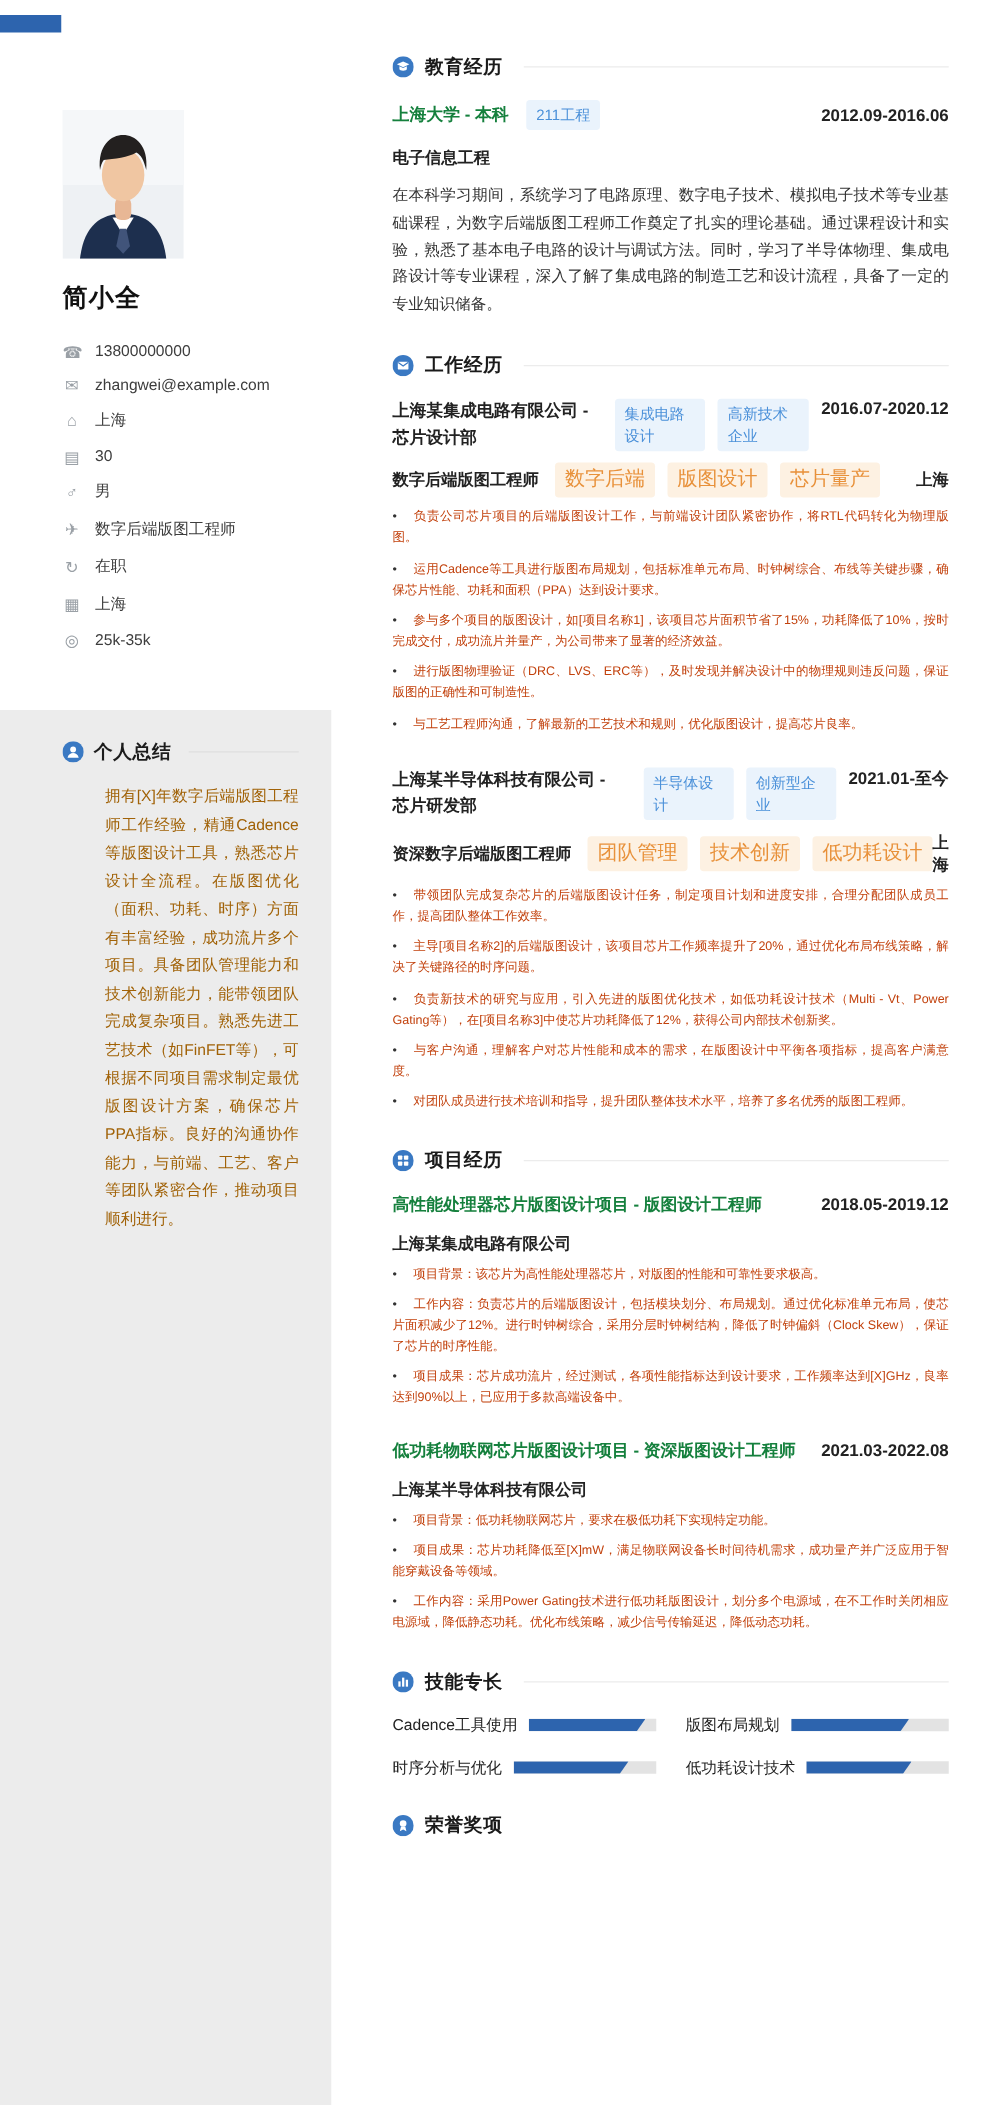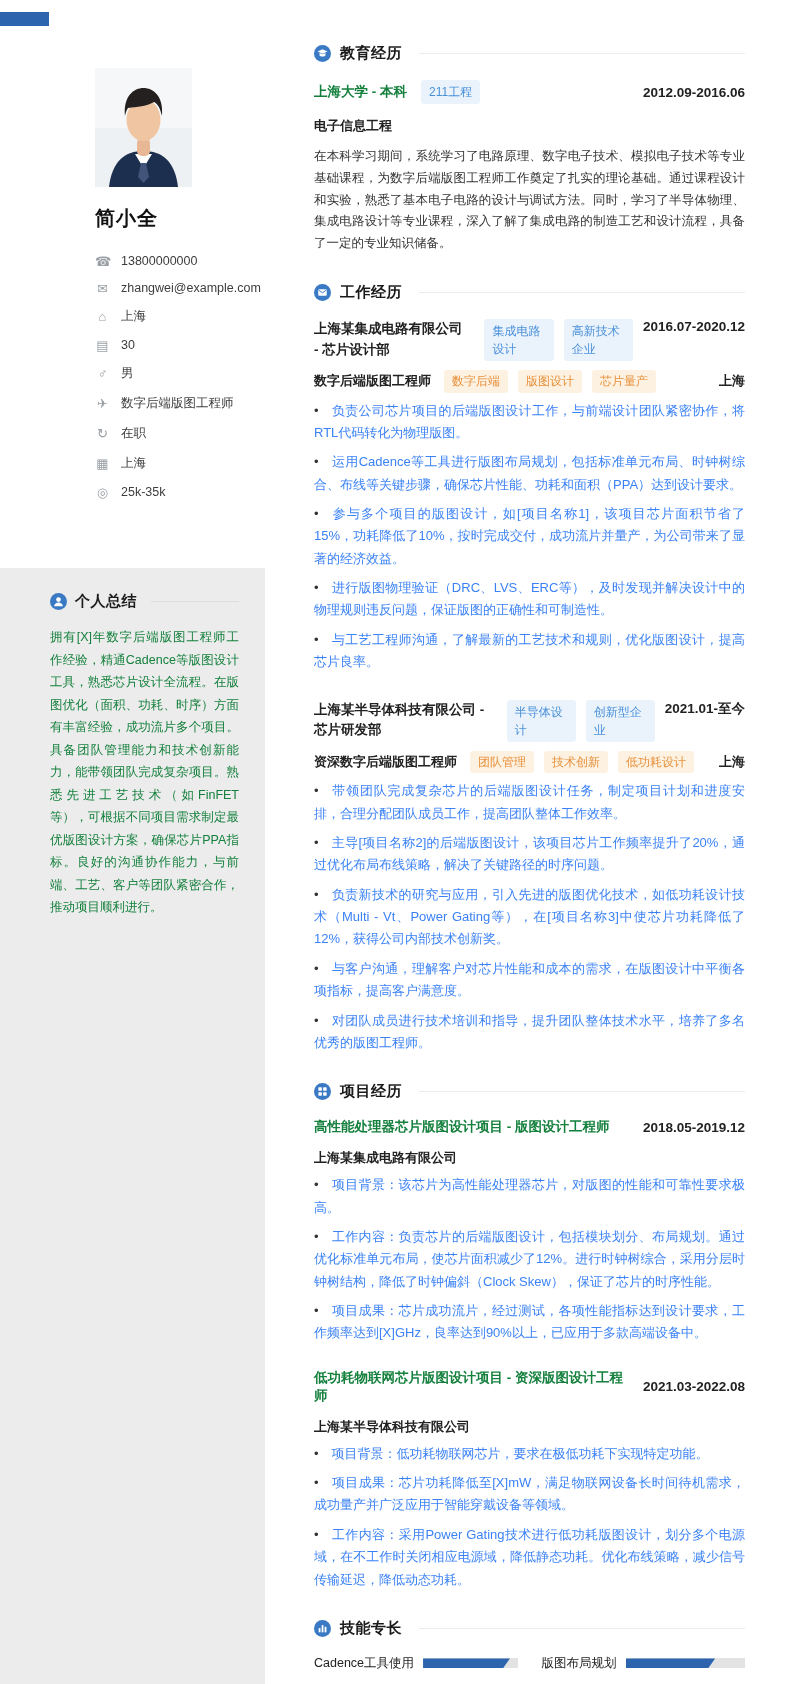--- a/index.html
+++ b/index.html
@@ -7,60 +7,60 @@
     width:794px;height:1684px;background:#ffffff;
     font-family:"Liberation Sans","DejaVu Sans",sans-serif;
     color:#333;overflow:hidden;position:relative;
     -webkit-font-smoothing:antialiased;
   }
   .corner-bar{position:absolute;left:0;top:12px;width:49px;height:14px;background:#2D64AE;z-index:5;}
   .layout{display:flex;width:794px;height:1684px;}
 
   
   .sidebar{flex:0 0 265px;width:265px;display:flex;flex-direction:column;background:#fff;}
-  .profile{height:568px;box-sizing:border-box;padding:68px 28px 0 50px;margin-left:45px;}
+  .profile{height:568px;box-sizing:border-box;padding:88px 28px 0 50px;}
   .photo{width:97px;height:119px;display:block;margin:0 0 18px 0;}
   .name{font-size:20px;font-weight:bold;color:#111;margin:0 0 22px 0;letter-spacing:1px;}
   .contact-row{display:flex;align-items:center;gap:11px;margin-bottom:13px;font-size:12.5px;color:#3d3d3d;}
   .contact-row .ci{color:#9aa0a6;font-size:13px;width:15px;text-align:center;flex:0 0 15px;line-height:1;}
   .summary{background:#ECECEC;flex:1;box-sizing:border-box;padding:24px 26px 20px 50px;}
   .summary-head{display:flex;align-items:center;gap:8px;margin-bottom:15px;}
   .summary-title{font-size:15px;font-weight:bold;color:#1c1c1c;letter-spacing:0.5px;}
   .summary-line{flex:1;height:1px;background:#dedede;margin-left:6px;}
-  .summary-text{font-size:12.5px;line-height:1.8;text-align:justify;color:#15803d;}
+  .summary-text{font-size:12.5px;line-height:1.8;text-align:justify;color:#a16207;margin-left:34px;}
 
   
   .main{flex:1;box-sizing:border-box;padding:44px 49px 0 49px;border-radius:17px;}
   .sec{margin-top:28px;}
   .sec:first-child{margin-top:0;}
   .sec-head{display:flex;align-items:center;gap:9px;margin-bottom:17px;}
   .sec-icon{width:17px;height:17px;flex:0 0 17px;display:block;}
   .sec-title{font-size:15px;font-weight:bold;color:#1a1a1a;letter-spacing:0.5px;white-space:nowrap;}
   .sec-line{flex:1;height:1px;background:#ECECEC;margin-left:8px;}
 
   .entry-row{display:flex;align-items:center;}
   .entry-title{font-size:13.5px;font-weight:bold;color:#15803d;}
   .date{margin-left:auto;font-size:13.5px;font-weight:bold;color:#222;white-space:nowrap;padding-left:10px;}
   .tag-blue{background:#EAF3FC;color:#4A90D9;font-size:12px;padding:3px 8px;border-radius:3px;line-height:1.5;}
-  .tag-orange{background:#FDF1E2;color:#E8913A;font-size:12px;padding:3px 8px;border-radius:3px;line-height:1.4;white-space:nowrap;}
+  .tag-orange{background:#FDF1E2;color:#E8913A;font-size:16px;padding:3px 8px;border-radius:3px;line-height:1.4;white-space:nowrap;}
   .edu-tag{margin-left:14px;}
   .major{font-size:13px;font-weight:bold;color:#222;margin-top:13px;}
   .body-text{font-size:12.5px;line-height:1.74;text-align:justify;color:#333;margin-top:11px;}
 
   .job + .job{margin-top:26px;}
   .job-head{display:flex;align-items:flex-start;}
   .company{width:196px;font-size:13.5px;font-weight:bold;color:#222;line-height:1.55;}
   .tags{display:flex;gap:10px;margin-left:14px;align-items:flex-start;}
   .tags .tag-blue{max-width:74px;}
   .job-sub{display:flex;align-items:center;margin-top:9px;}
   .position{font-size:13px;font-weight:bold;color:#222;white-space:nowrap;}
   .ptags{display:flex;gap:10px;margin-left:13px;}
   .loc{margin-left:auto;font-size:13px;font-weight:bold;color:#222;}
   .bullets{margin-top:3px;}
-  .bullet{font-size:13px;line-height:1.72;text-align:justify;color:#3b82f6;margin-top:7px;}
+  .bullet{font-size:10px;line-height:1.72;text-align:justify;color:#c2410c;margin-top:7px;}
   .bullet::before{content:"•";margin-right:13px;color:#333;}
 
   .proj + .proj{margin-top:24px;}
   .proj-company{font-size:13px;font-weight:bold;color:#222;margin-top:13px;}
 
   .skills-grid{display:grid;grid-template-columns:1fr 1fr;column-gap:24px;row-gap:17px;margin-top:2px;}
   .skill{display:flex;align-items:center;gap:9px;}
   .skill-label{font-size:12.5px;color:#222;white-space:nowrap;}
   .skill-track{flex:1;height:10px;background:#E3E3E3;overflow:hidden;}
   .skill-fill{height:100%;background:#2D64AE;clip-path:polygon(0 0,100% 0,calc(100% - 7px) 100%,0 100%);}

